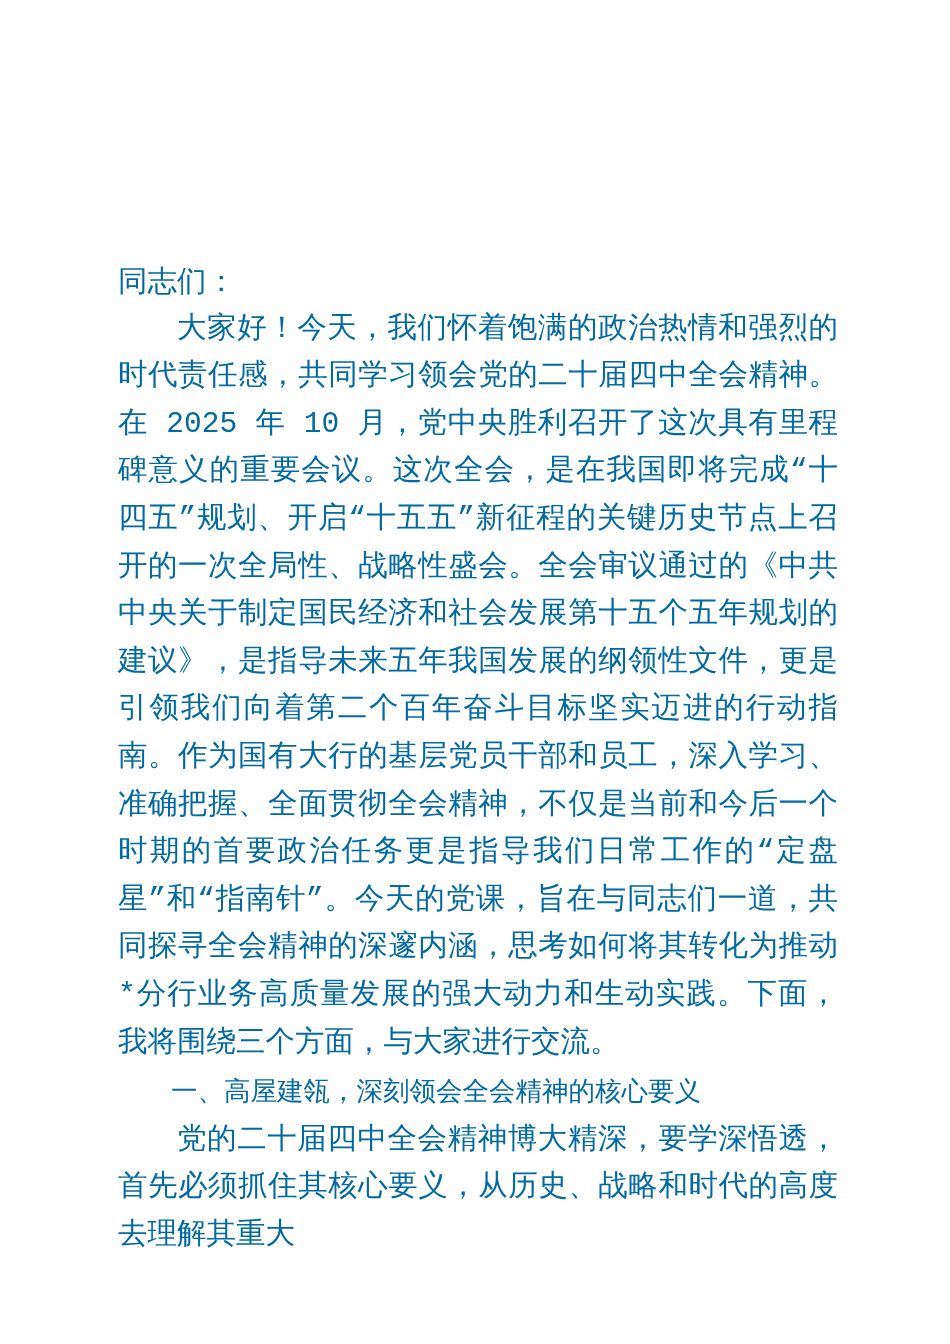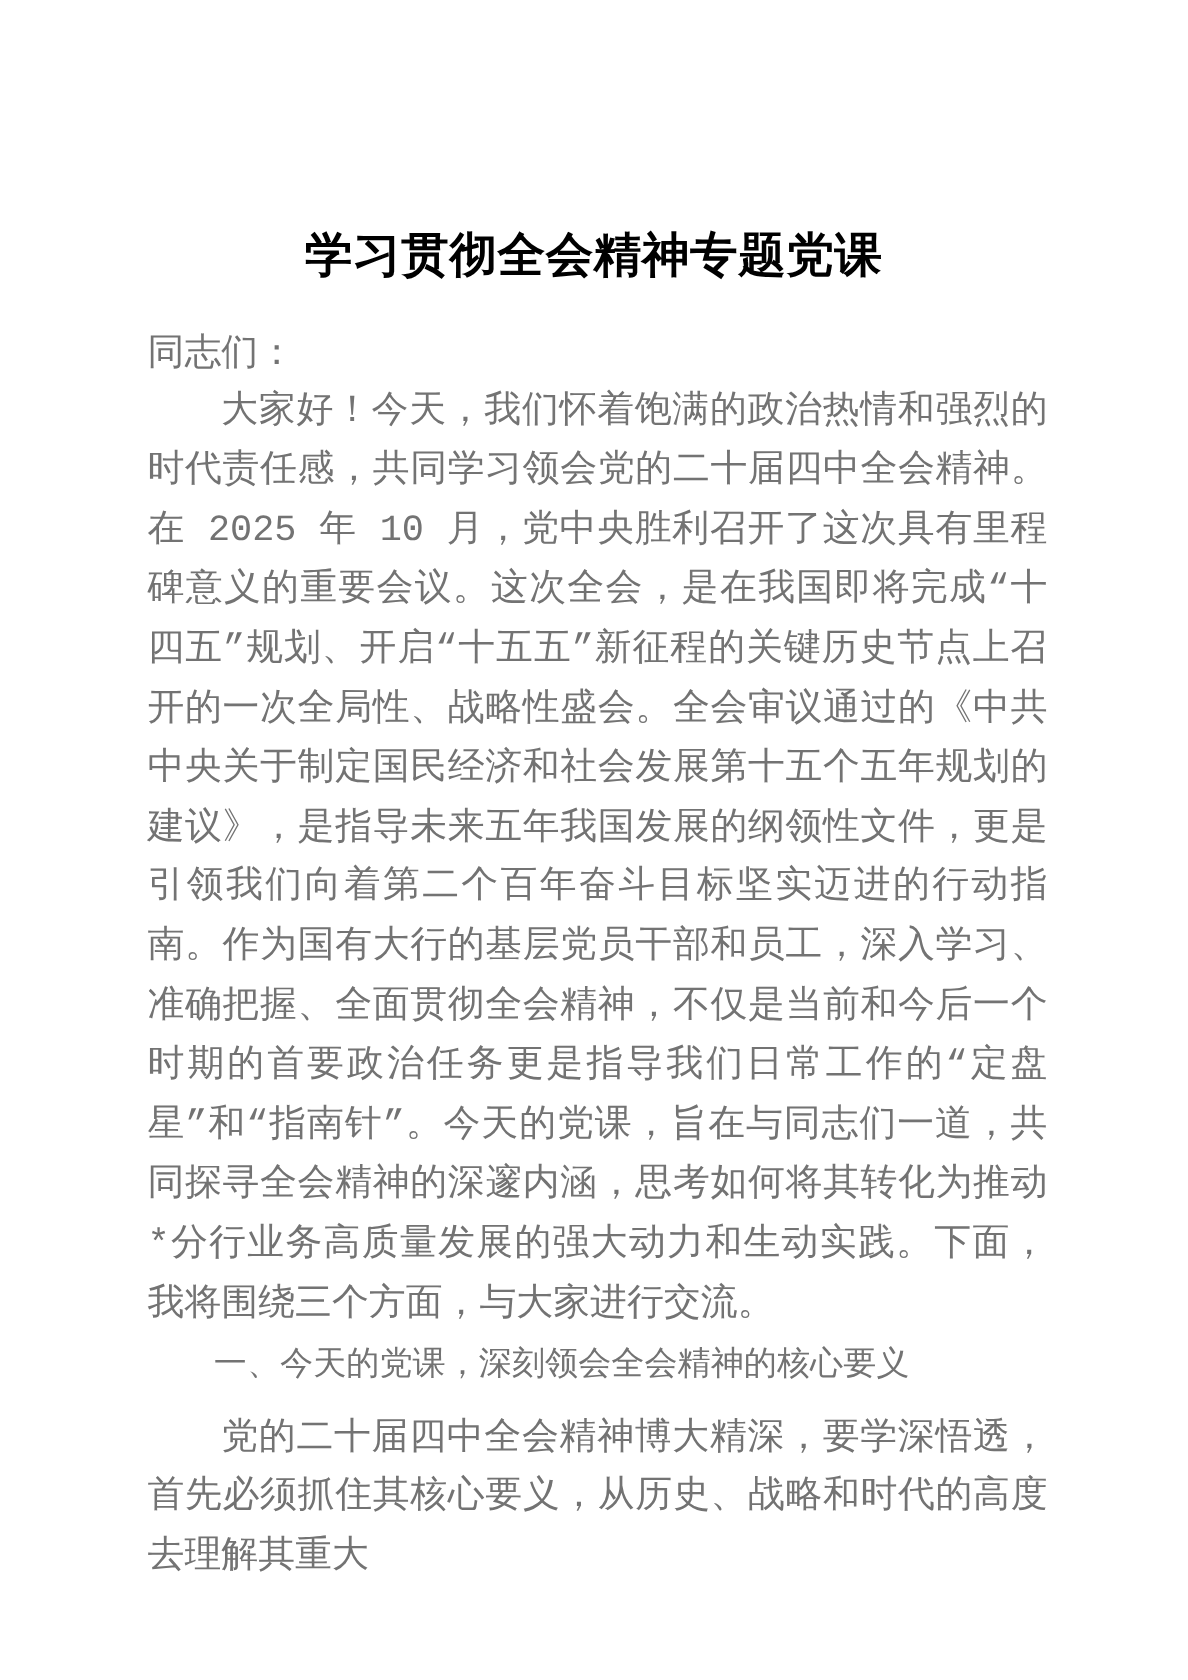--- a/index.html
+++ b/index.html
@@ -33,55 +33,54 @@
   .body-block {
     position: absolute;
     top: 258px;
     left: 118px;
     width: 720px;
   }
   p.para {
     margin: 0;
     font-size: 29.5px;
     line-height: 47.6px;
-    color: #737373;
+    color: #0369a1;
     text-align: justify;
     text-justify: inter-ideograph;
     letter-spacing: 0px;
     word-break: break-all;
   }
   p.salutation {
     text-indent: 0;
   }
   p.indent2 {
     text-indent: 2em;
     font-family: Liberation Mono, monospace;
   }
   p.section-heading {
     font-size: 26.5px;
     line-height: 47.6px;
     text-indent: 2em;
     text-align: left;
   }
   p.heading-follow {
-    margin-top: 12px;
+    margin-top: 2px;
   }
 </style>
 </head>
 <body>
 
 <div class="page">
 
-  <div class="doc-title">学习贯彻全会精神专题党课</div>
 
   <div class="body-block">
 
     <p class="para salutation">同志们：</p>
 
     <p class="para indent2">大家好！今天，我们怀着饱满的政治热情和强烈的时代责任感，共同学习领会党的二十届四中全会精神。在 2025 年 10 月，党中央胜利召开了这次具有里程碑意义的重要会议。这次全会，是在我国即将完成“十四五”规划、开启“十五五”新征程的关键历史节点上召开的一次全局性、战略性盛会。全会审议通过的《中共中央关于制定国民经济和社会发展第十五个五年规划的建议》，是指导未来五年我国发展的纲领性文件，更是引领我们向着第二个百年奋斗目标坚实迈进的行动指南。作为国有大行的基层党员干部和员工，深入学习、准确把握、全面贯彻全会精神，不仅是当前和今后一个时期的首要政治任务更是指导我们日常工作的“定盘星”和“指南针”。今天的党课，旨在与同志们一道，共同探寻全会精神的深邃内涵，思考如何将其转化为推动*分行业务高质量发展的强大动力和生动实践。下面，我将围绕三个方面，与大家进行交流。</p>
 
-    <p class="para section-heading">一、今天的党课，深刻领会全会精神的核心要义</p>
+    <p class="para section-heading">一、高屋建瓴，深刻领会全会精神的核心要义</p>
 
     <p class="para indent2 heading-follow">党的二十届四中全会精神博大精深，要学深悟透，首先必须抓住其核心要义，从历史、战略和时代的高度去理解其重大</p>
 
   </div>
 
 </div>
 
 </body></html>

